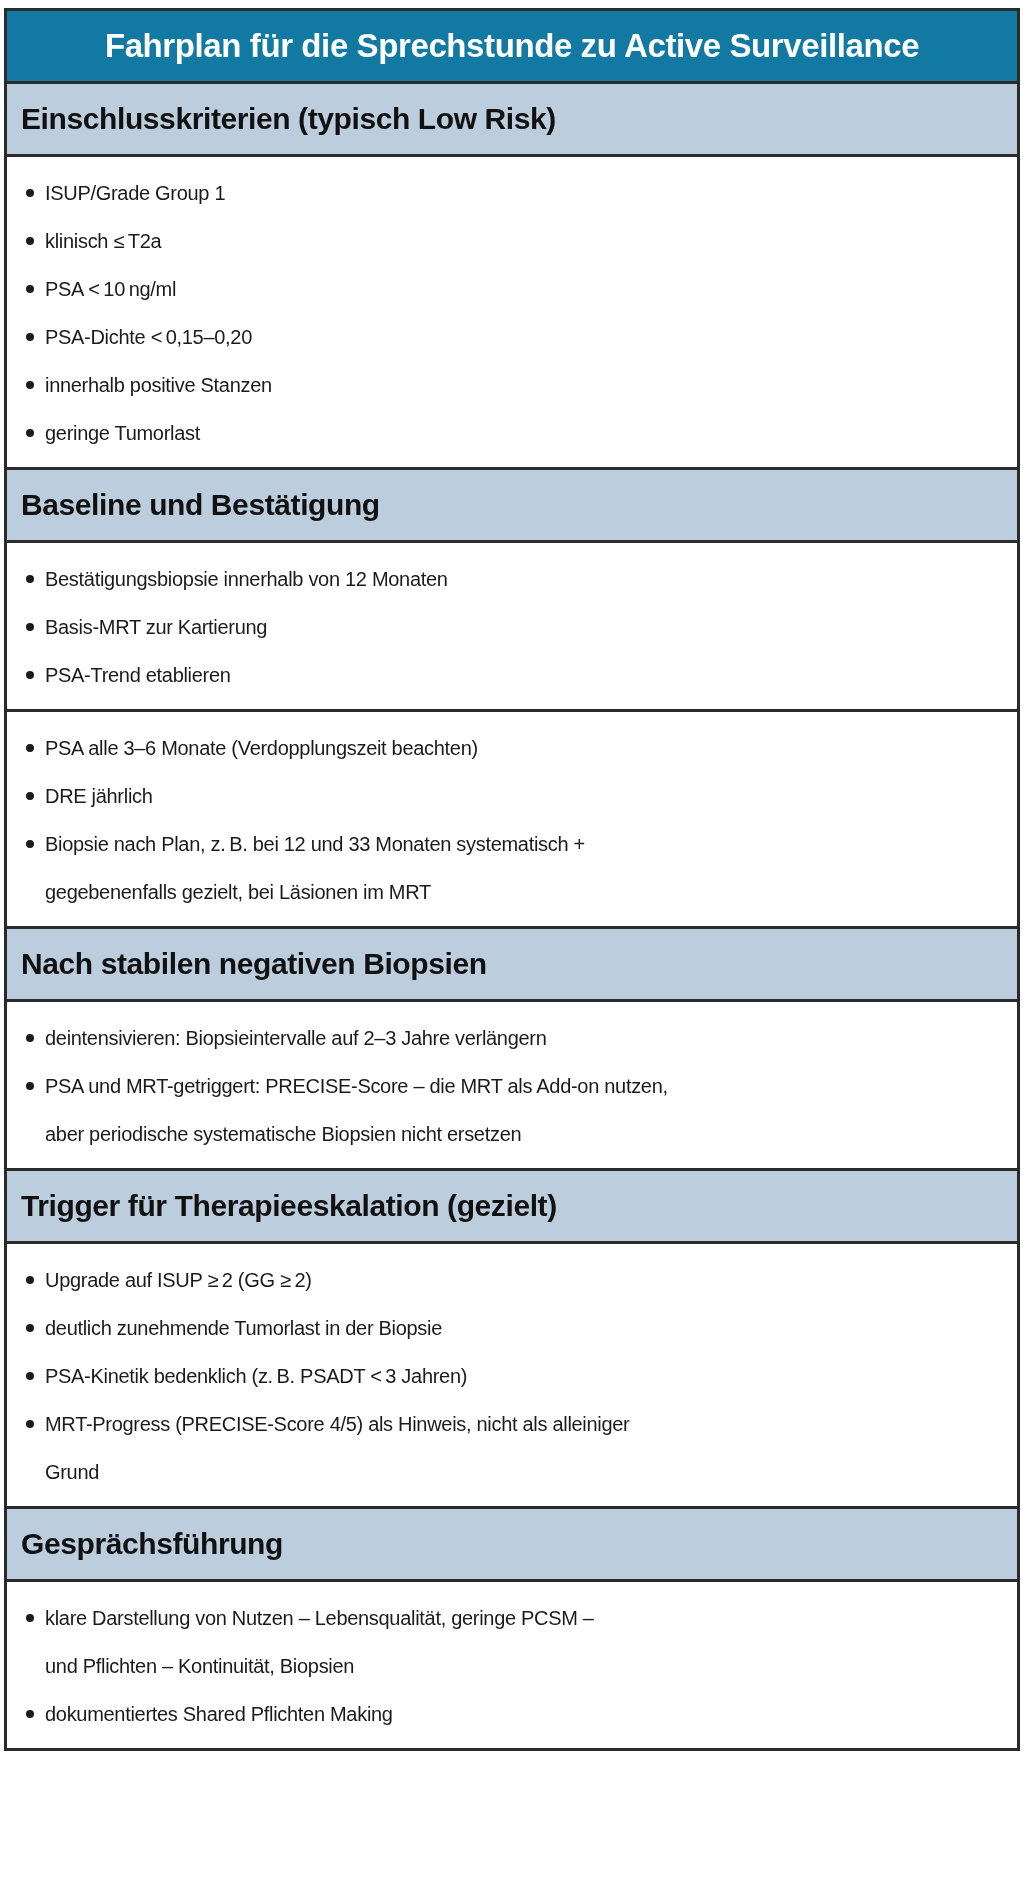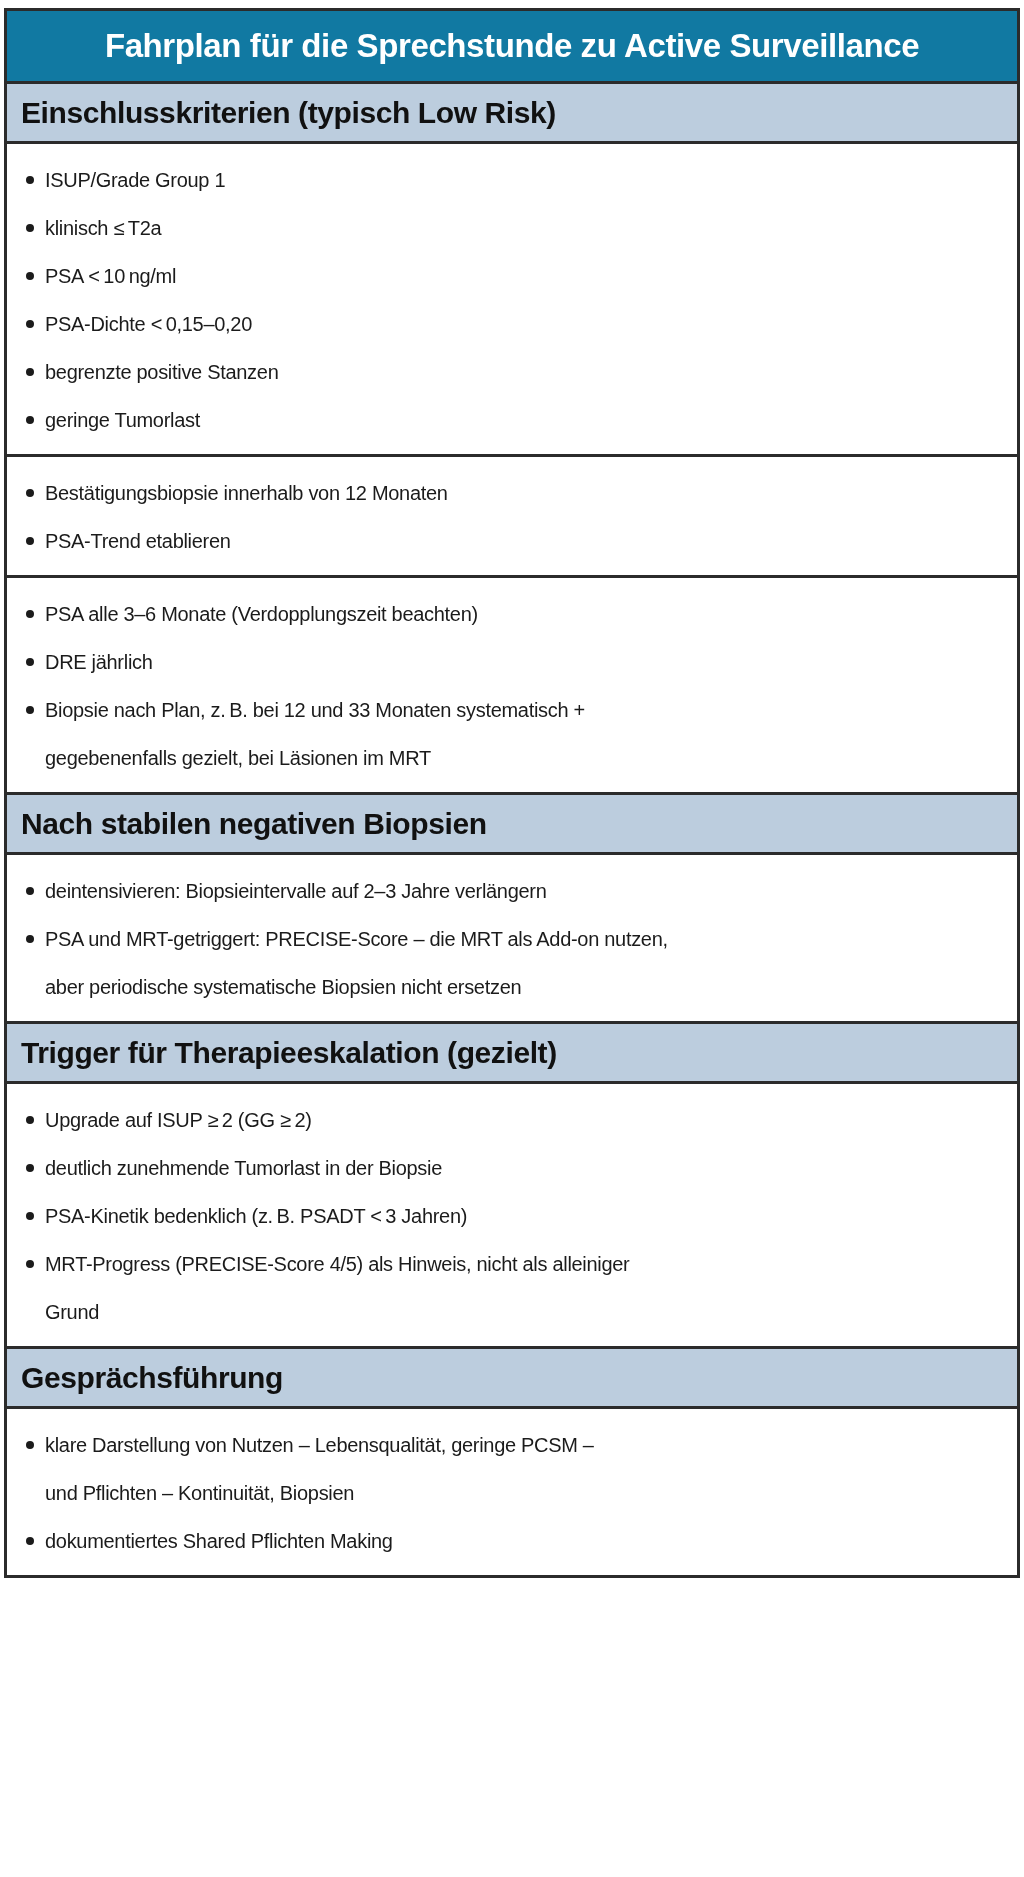--- a/index.html
+++ b/index.html
@@ -30,21 +30,21 @@
     color:var(--header-text);
     display:flex;
     align-items:center;
     justify-content:center;
     font-size:33px;
     font-weight:bold;
     letter-spacing:-0.4px;
     border-bottom:3px solid var(--border);
   }
   .section-bar{
-    height:60px;
+    height:73px;
     background:var(--section-bg);
     display:flex;
     align-items:center;
     padding-left:14px;
     font-size:30px;
     font-weight:bold;
     letter-spacing:-0.4px;
     color:#111111;
     border-bottom:3px solid var(--border);
   }
@@ -83,25 +83,29 @@
     <div class="title-row">Fahrplan für die Sprechstunde zu Active Surveillance</div>
     <div id="sections">
         <div class="section-bar">
           <span>Einschlusskriterien (typisch Low Risk)</span>
         </div>
         <ul class="bullets">
           <li>ISUP/Grade Group 1</li>
           <li>klinisch ≤ T2a</li>
           <li>PSA &lt; 10 ng/ml</li>
           <li>PSA-Dichte &lt; 0,15–0,20</li>
-          <li>begrenzte positive Stanzen</li>
+          <li>innerhalb positive Stanzen</li>
           <li>geringe Tumorlast</li>
         </ul>
+        <div class="section-bar">
+          <span>Baseline und Bestätigung</span>
+        </div>
         <ul class="bullets">
           <li>Bestätigungsbiopsie innerhalb von 12 Monaten</li>
+          <li>Basis-MRT zur Kartierung</li>
           <li>PSA-Trend etablieren</li>
         </ul>
         <ul class="bullets">
           <li>PSA alle 3–6 Monate (Verdopplungszeit beachten)</li>
           <li>DRE jährlich</li>
           <li>Biopsie nach Plan, z. B. bei 12 und 33 Monaten systematisch +
 gegebenenfalls gezielt, bei Läsionen im MRT</li>
         </ul>
         <div class="section-bar">
           <span>Nach stabilen negativen Biopsien</span>

